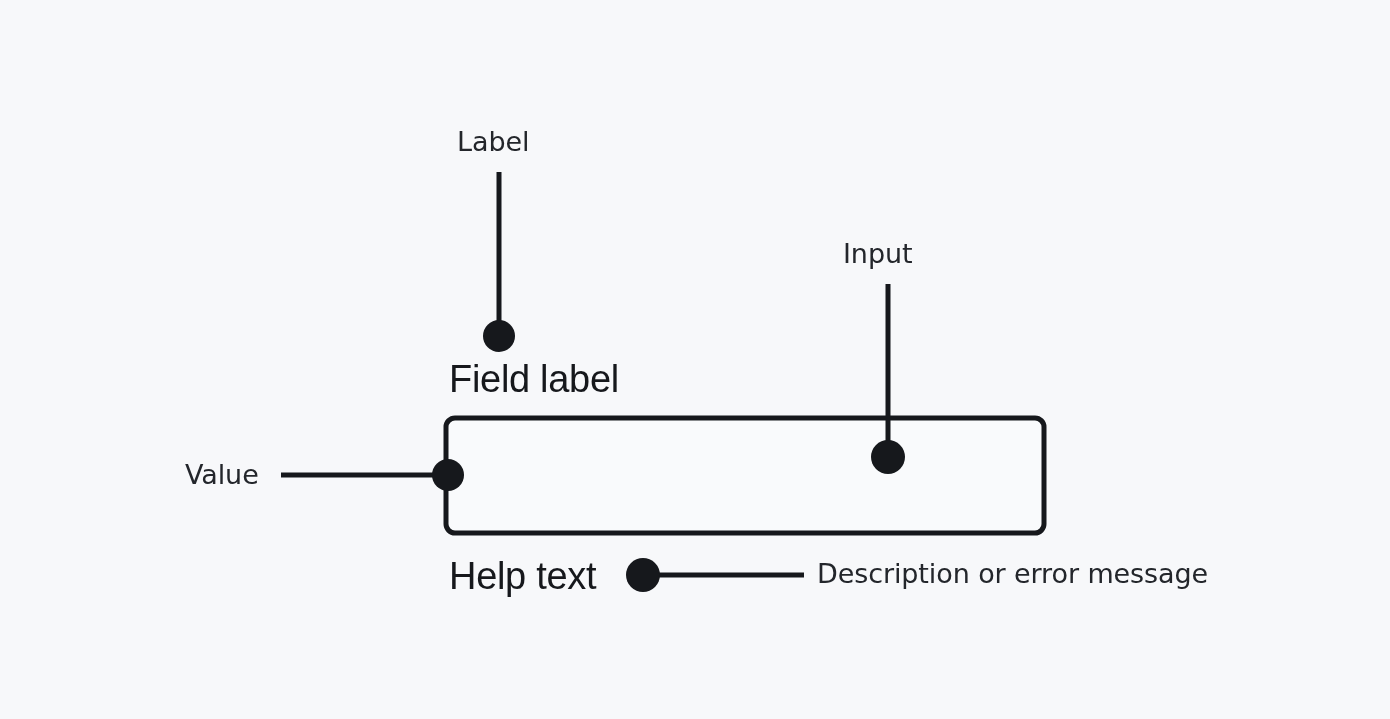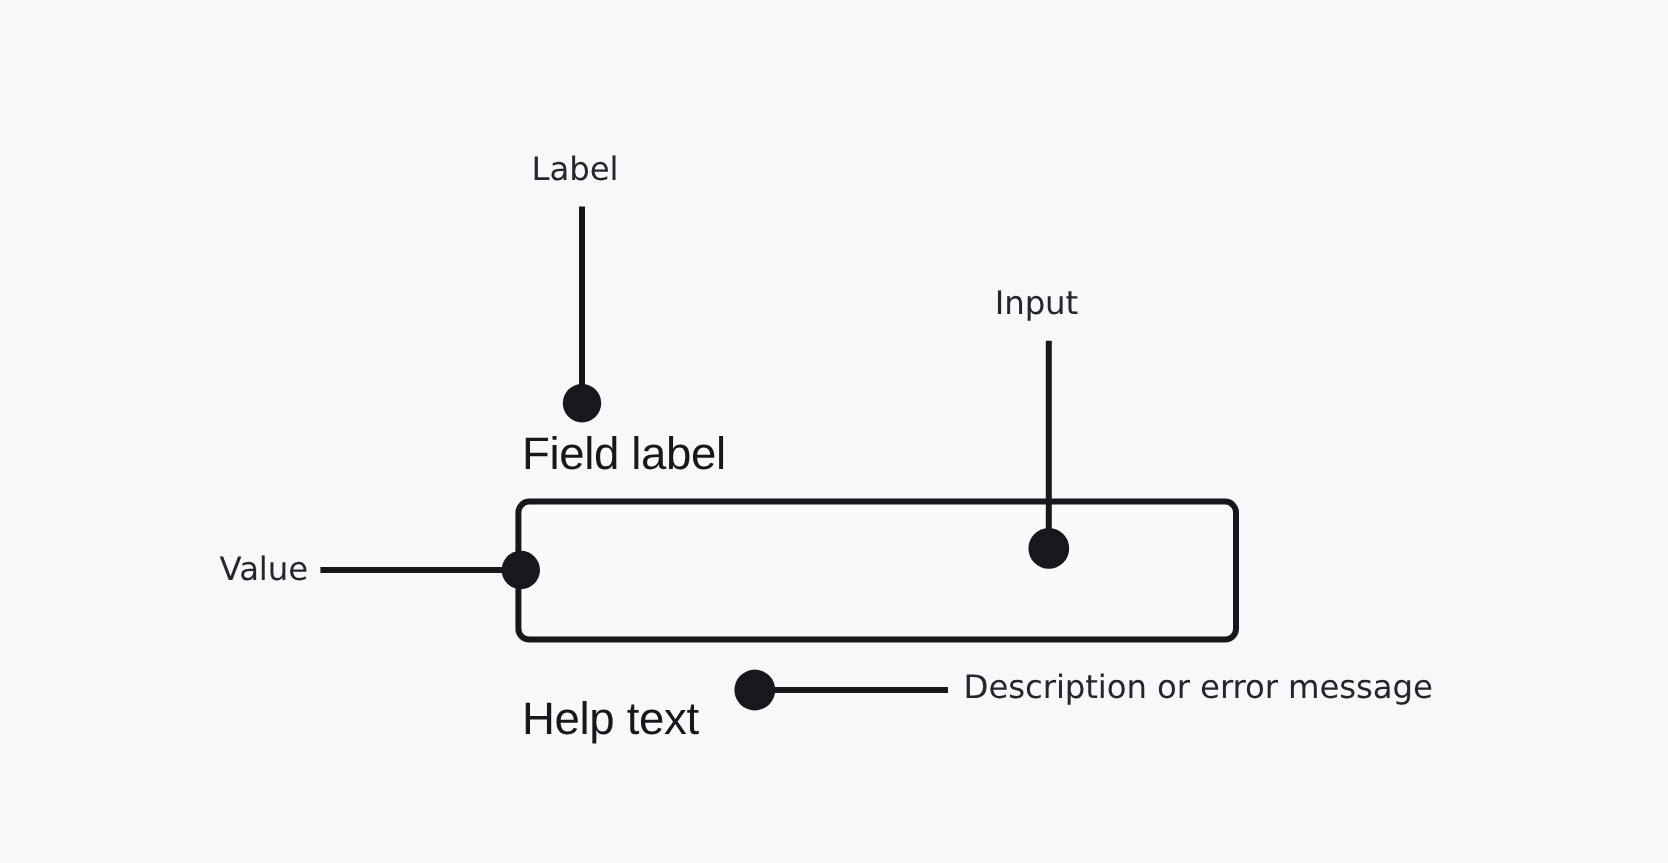--- a/index.html
+++ b/index.html
@@ -10,21 +10,21 @@
   body {
     width: 1390px;
     height: 719px;
     overflow: hidden;
     font-family: "DejaVu Sans", sans-serif;
     position: relative;
   }
 
   #stage {
     position: absolute;
-    left: 0;
+    left: 14px;
     top: 0;
     width: 1200px;
     height: 719px;
     background: #f7f8fa;
   }
 
   .diagram-svg {
     position: absolute;
     left: 0;
     top: 0;
@@ -81,22 +81,22 @@
     <circle id="dot-label" cx="485" cy="336" r="16" fill="#16181c"></circle>
     <circle id="dot-input" cx="874" cy="457" r="17" fill="#16181c"></circle>
     <circle id="dot-value" cx="434" cy="475" r="16" fill="#16181c"></circle>
     <circle id="dot-help" cx="629" cy="575" r="17" fill="#16181c"></circle>
   </svg>
 
   <div class="txt annotation" id="cap-label" style="left: 443px; top: 128px;">Label</div>
 
   <div class="txt annotation" id="cap-input" style="left: 829px; top: 240px;">Input</div>
 
-  <div class="txt annotation" id="cap-value" style="left: 171px; top: 461px; margin-left: 12px;">Value</div>
+  <div class="txt annotation" id="cap-value" style="left: 171px; top: 461px;">Value</div>
 
   <div class="txt annotation" id="cap-help" style="left: 803px; top: 560px; text-align: right;">Description or error message</div>
 
   <div class="txt form-text field-label-text" id="field-label" style="left: 435px; top: 360px;">Field label</div>
 
 
-  <div class="txt form-text help-text-text" id="field-help" style="left: 435px; top: 557px; margin-top: 24px;">Help text</div>
+  <div class="txt form-text help-text-text" id="field-help" style="left: 435px; top: 557px;">Help text</div>
 
 </div>
 
 </body></html>

